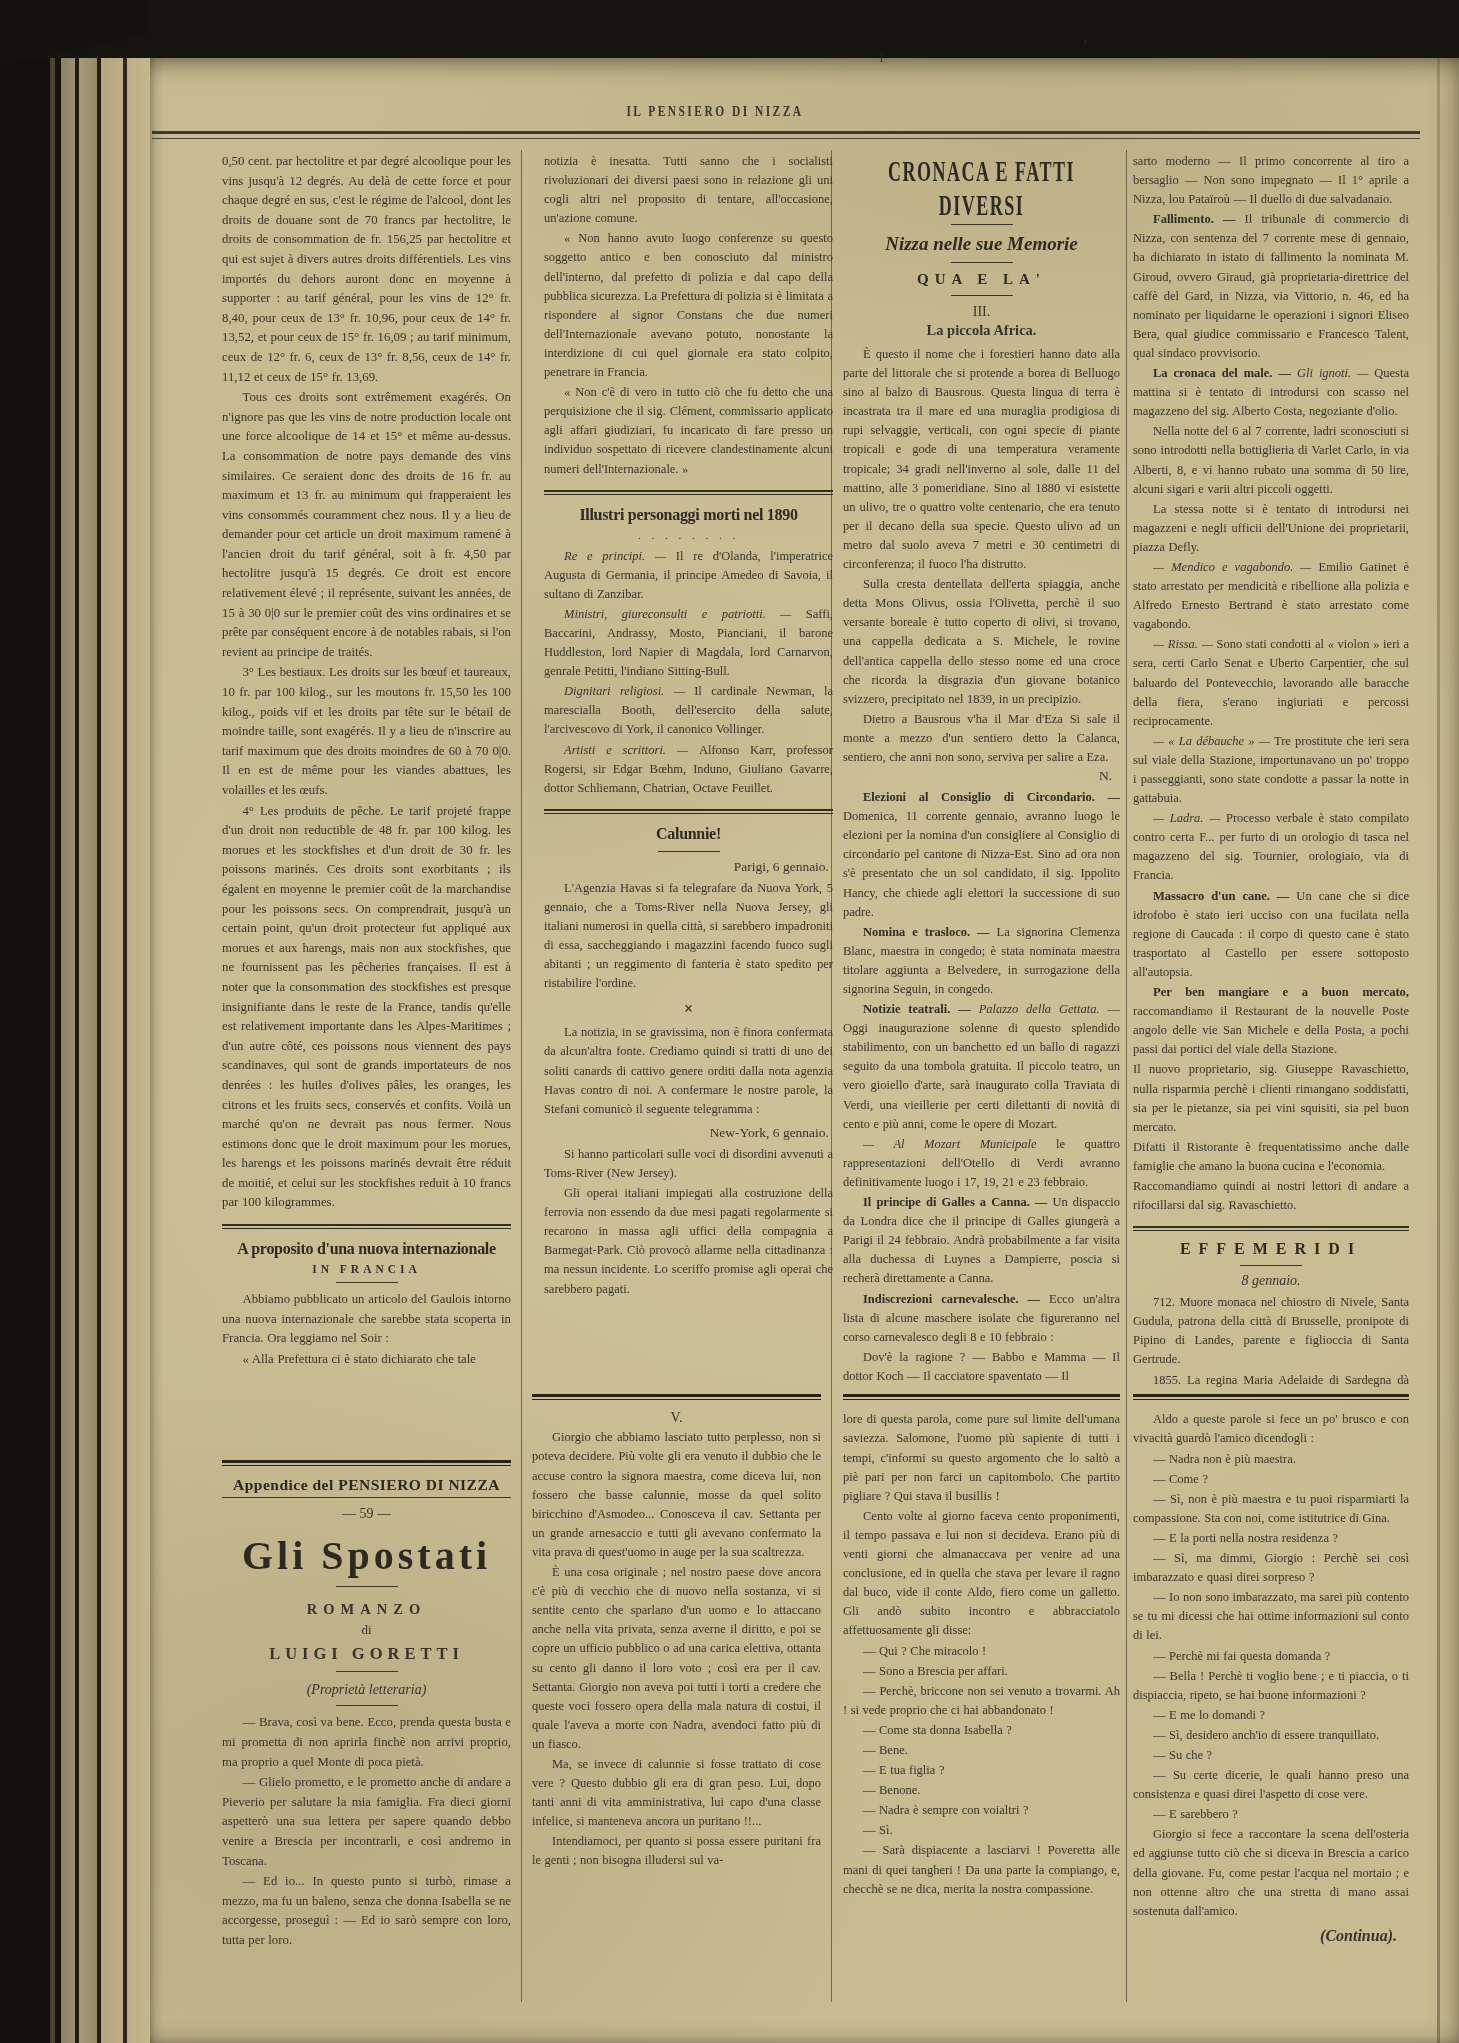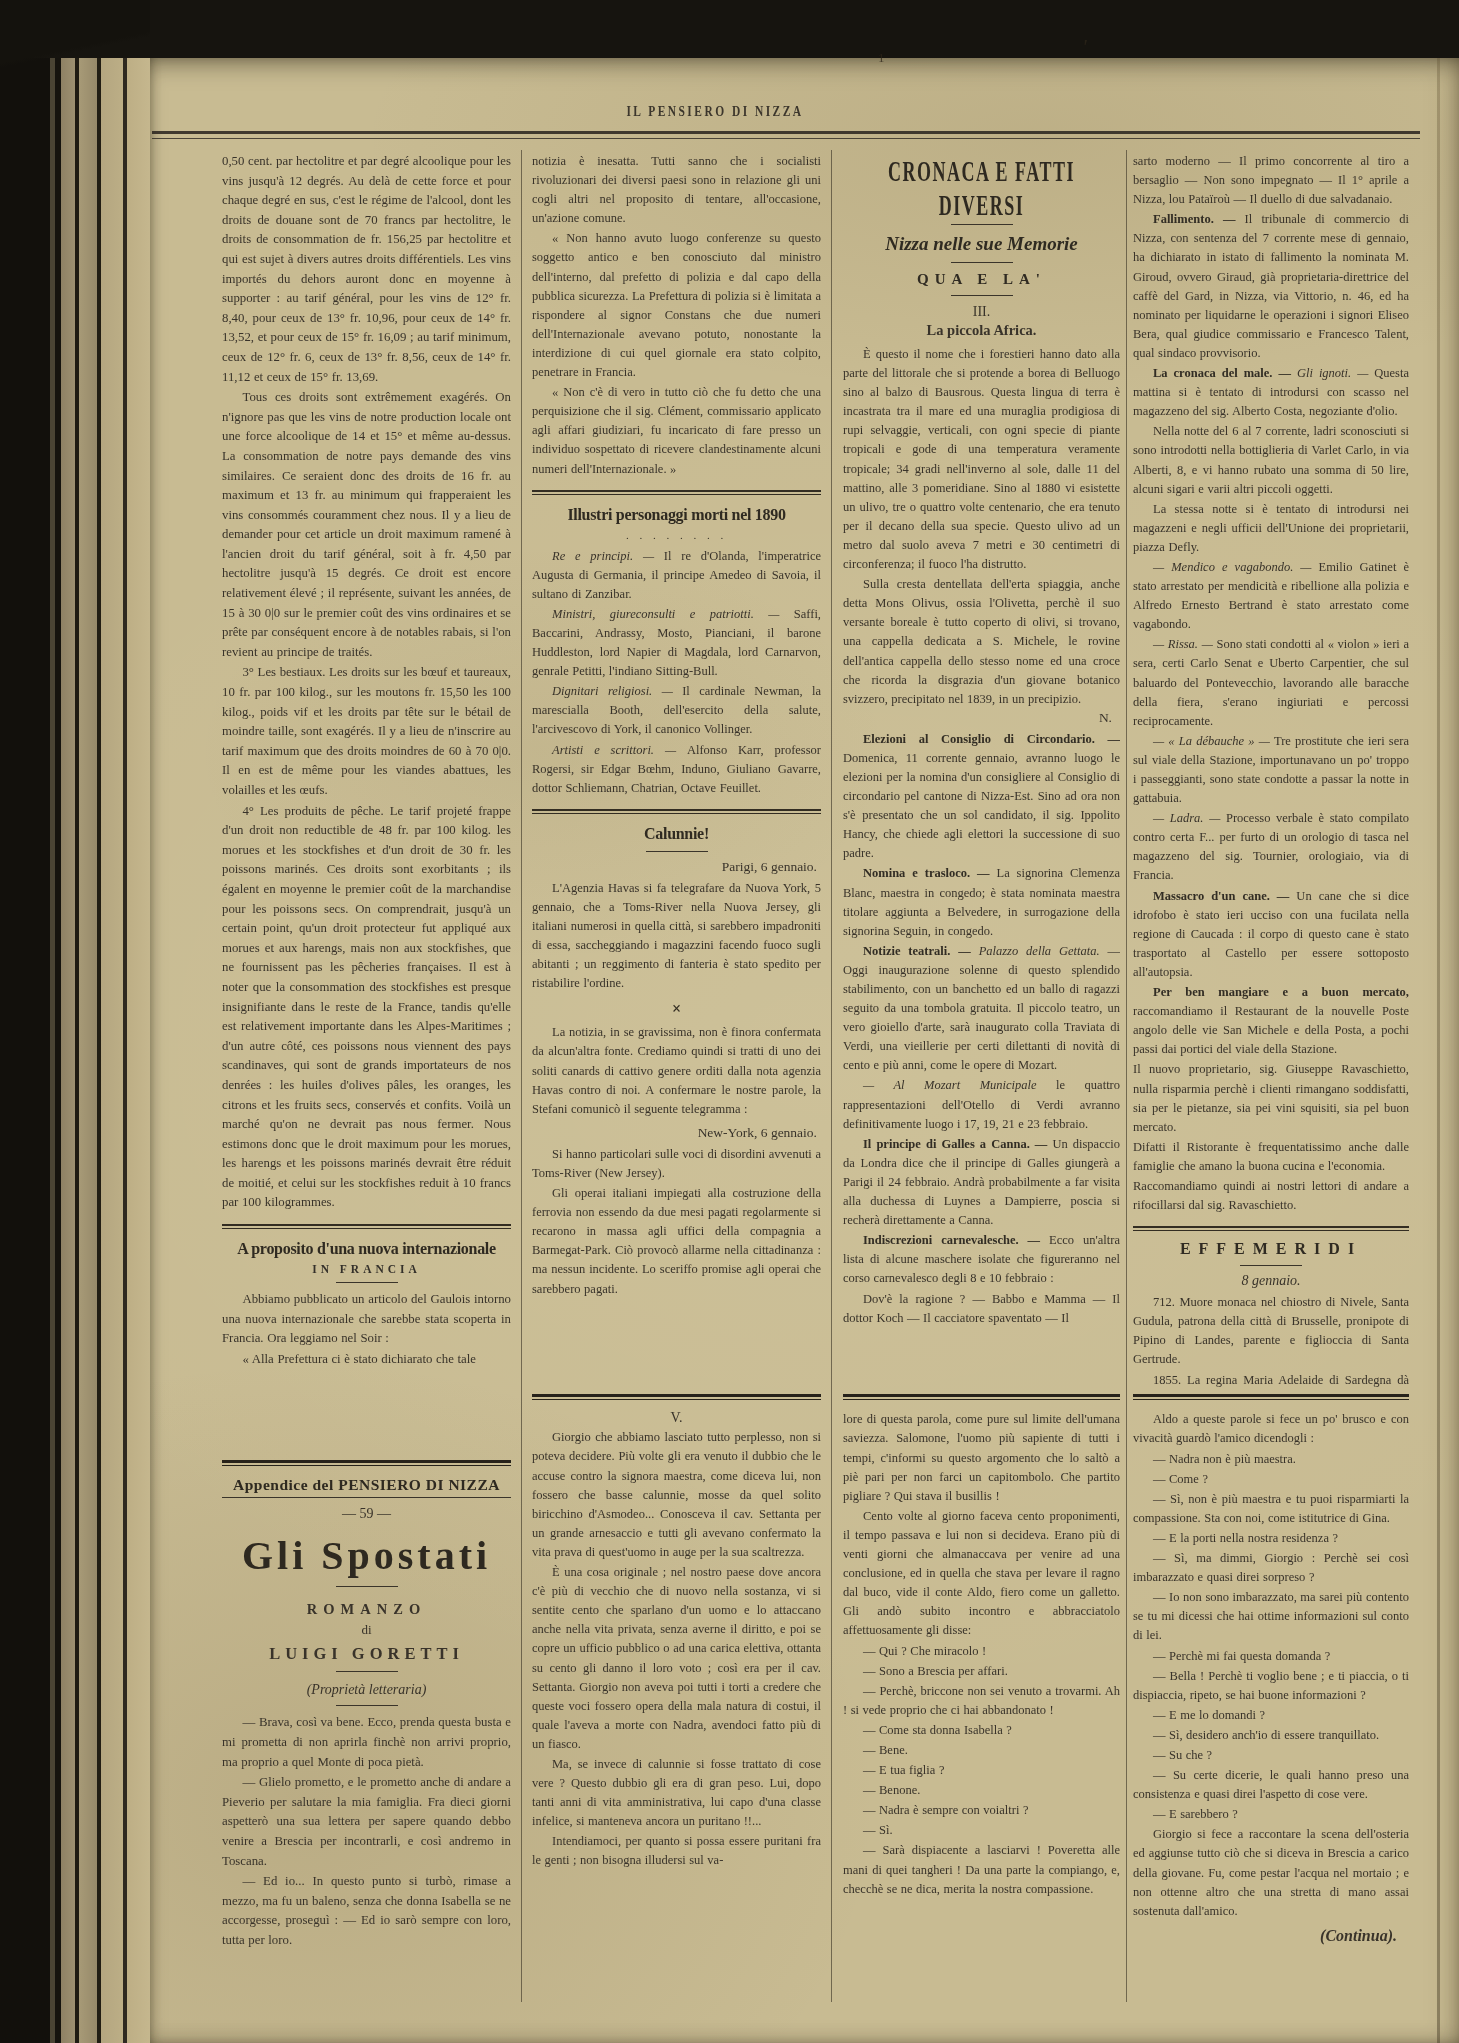--- a/index.html
+++ b/index.html
@@ -77,21 +77,21 @@
   
   .f-appendix{text-align:center;font-weight:700;font-size:15.5px;letter-spacing:.5px;margin:4px 0 3px;color:#2e2920;}
   .f-title{text-align:center;font-weight:600;font-size:40px;letter-spacing:4px;margin:10px 0 2px;color:#2e2920;}
   .f-romanzo{text-align:center;font-weight:600;font-size:14.5px;letter-spacing:6px;margin:14px 0 4px;}
   .f-di{text-align:center;font-size:13px;margin:3px 0;}
   .f-author{text-align:center;font-weight:600;font-size:16.5px;letter-spacing:5px;margin:6px 0 2px;}
   .f-prop{text-align:center;font-style:italic;font-size:14px;margin:10px 0 4px;}
   .f-cont{text-align:right;font-style:italic;font-weight:600;font-size:16px;margin:6px 12px 0;}
   
   #tc0{left:222px;top:152px;width:289px;height:1240px;}
-  #tc1{left:532px;top:152px;width:289px;height:1240px;}
+  #tc1{left:544px;top:152px;width:289px;height:1240px;}
   #tc2{left:843px;top:152px;width:277px;height:1240px;}
   #tc3{left:1133px;top:152px;width:276px;height:1240px;}
   #bc0{left:222px;top:1460px;width:289px;height:616px;}
   #bc1{left:532px;top:1394px;width:289px;height:616px;}
   #bc2{left:843px;top:1394px;width:277px;height:616px;}
   #bc3{left:1133px;top:1394px;width:276px;height:616px;}
   #vd0{left:521px;} #vd1{left:831px;} #vd2{left:1126px;}
 </style>
 </head>
 <body>
@@ -149,20 +149,21 @@
       <div class="h-display">CRONACA E FATTI DIVERSI</div>
       <div class="rule-short"></div>
       <div class="h-italic">Nizza nelle sue Memorie</div>
       <div class="rule-short"></div>
       <div class="h-caps">QUA E LA'</div>
       <div class="rule-short"></div>
       <div class="c-plain">III.</div>
       <div class="c-bold">La piccola Africa.</div>
       <p class="bp">È questo il nome che i forestieri hanno dato alla parte del littorale che si protende a borea di Belluogo sino al balzo di Bausrous. Questa lingua di terra è incastrata tra il mare ed una muraglia prodigiosa di rupi selvaggie, verticali, con ogni specie di piante tropicali e gode di una temperatura veramente tropicale; 34 gradi nell'inverno al sole, dalle 11 del mattino, alle 3 pomeridiane. Sino al 1880 vi esistette un ulivo, tre o quattro volte centenario, che era tenuto per il decano della sua specie. Questo ulivo ad un metro dal suolo aveva 7 metri e 30 centimetri di circonferenza; il fuoco l'ha distrutto.</p>
       <p class="bp">Sulla cresta dentellata dell'erta spiaggia, anche detta Mons Olivus, ossia l'Olivetta, perchè il suo versante boreale è tutto coperto di olivi, si trovano, una cappella dedicata a S. Michele, le rovine dell'antica cappella dello stesso nome ed una croce che ricorda la disgrazia d'un giovane botanico svizzero, precipitato nel 1839, in un precipizio.</p>
+      <p class="bp">Dietro a Bausrous v'ha il Mar d'Eza Si sale il monte a mezzo d'un sentiero detto la Calanca, sentiero, che anni non sono, serviva per salire a Eza.</p>
       <div class="sig-r">N.</div>
       <p class="bp"><strong>Elezioni al Consiglio di Circondario. — </strong>Domenica, 11 corrente gennaio, avranno luogo le elezioni per la nomina d'un consigliere al Consiglio di circondario pel cantone di Nizza-Est. Sino ad ora non s'è presentato che un sol candidato, il sig. Ippolito Hancy, che chiede agli elettori la successione di suo padre.</p>
       <p class="bp"><strong>Nomina e trasloco. — </strong>La signorina Clemenza Blanc, maestra in congedo; è stata nominata maestra titolare aggiunta a Belvedere, in surrogazione della signorina Seguin, in congedo.</p>
       <p class="bp"><strong>Notizie teatrali. — </strong><em>Palazzo della Gettata. </em>— Oggi inaugurazione solenne di questo splendido stabilimento, con un banchetto ed un ballo di ragazzi seguito da una tombola gratuita. Il piccolo teatro, un vero gioiello d'arte, sarà inaugurato colla Traviata di Verdi, una vieillerie per certi dilettanti di novità di cento e più anni, come le opere di Mozart.</p>
       <p class="bp"><em>— Al Mozart Municipale </em>le quattro rappresentazioni dell'Otello di Verdi avranno definitivamente luogo i 17, 19, 21 e 23 febbraio.</p>
       <p class="bp"><strong>Il principe di Galles a Canna. — </strong>Un dispaccio da Londra dice che il principe di Galles giungerà a Parigi il 24 febbraio. Andrà probabilmente a far visita alla duchessa di Luynes a Dampierre, poscia si recherà direttamente a Canna.</p>
       <p class="bp"><strong>Indiscrezioni carnevalesche. — </strong>Ecco un'altra lista di alcune maschere isolate che figureranno nel corso carnevalesco degli 8 e 10 febbraio :</p>
       <p class="bp">Dov'è la ragione ? — Babbo e Mamma — Il dottor Koch — Il cacciatore spaventato — Il</p>
     </div>
   <div id="tc3" class="col tight">

